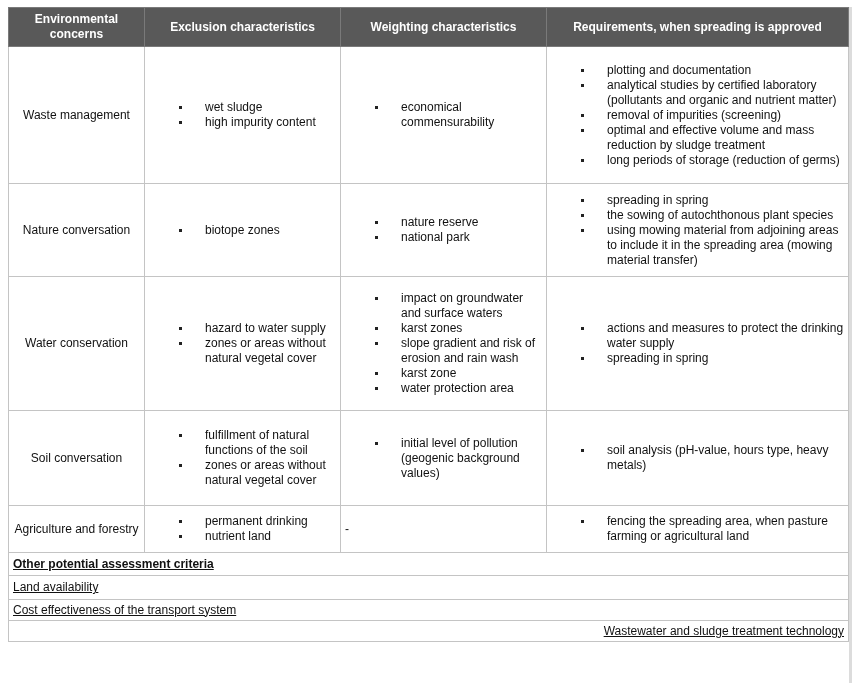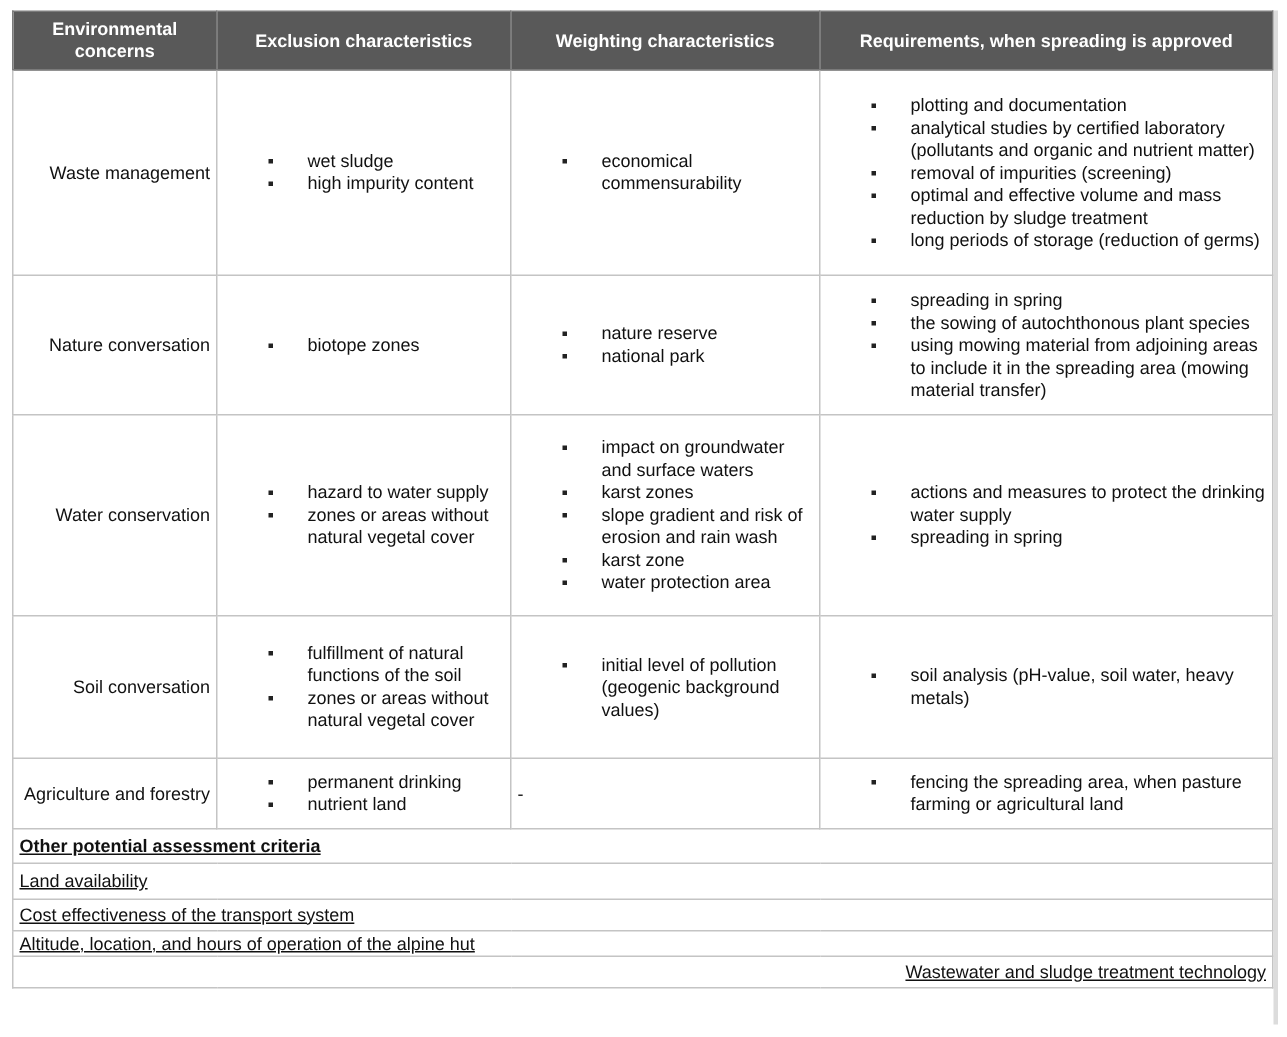--- a/index.html
+++ b/index.html
@@ -18,21 +18,21 @@
       padding: 0 4px;
       line-height: 15px;
       vertical-align: middle;
     }
     table.main th {
       background: #595959; color: #ffffff;
       font-weight: bold; text-align: center;
       height: 38px;
       border-color: #7a7a7a;
     }
-    table.main td.concern { text-align: right; }
+    table.main td.concern { text-align: center; }
     ul.bul { list-style: none; margin: 0; padding: 0; }
     ul.bul li { position: relative; padding-left: 56px; }
     ul.bul li::before {
       content: ""; position: absolute; left: 30px; top: 6px;
       width: 3px; height: 3px; background: #222;
     }
     td.col-req ul.bul li { padding-left: 56px; }
     td.dash { padding-left: 3px; }
     tr.r1 td { height: 136px; }
     tr.r2 td { height: 92px; }
@@ -151,21 +151,21 @@
             <li>zones or areas without natural vegetal cover</li>
           </ul>
         </td>
         <td>
           <ul class="bul">
             <li>initial level of pollution (geogenic background values)</li>
           </ul>
         </td>
         <td class="col-req">
           <ul class="bul">
-            <li>soil analysis (pH-value, soil water, heavy metals)</li>
+            <li>soil analysis (pH-value, hours type, heavy metals)</li>
           </ul>
         </td>
       </tr>
 
       <tr class="r5">
         <td class="concern">Agriculture and forestry</td>
         <td>
           <ul class="bul">
             <li>permanent drinking</li>
             <li>nutrient land</li>
@@ -181,22 +181,19 @@
 
       <tr class="crit crit-h">
         <td colspan="4">Other potential assessment criteria</td>
       </tr>
       <tr class="crit c2">
         <td colspan="4">Land availability</td>
       </tr>
       <tr class="crit c3">
         <td colspan="4">Cost effectiveness of the transport system</td>
       </tr>
-      <tr class="crit c4">
-        <td colspan="4">Altitude, location, and hours of operation of the alpine hut</td>
-      </tr>
       <tr class="crit c5">
         <td colspan="4">Wastewater and sludge treatment technology</td>
       </tr>
     </tbody>
   </table>
   <div class="rightbar"></div>
 </div>
 
 </body></html>

